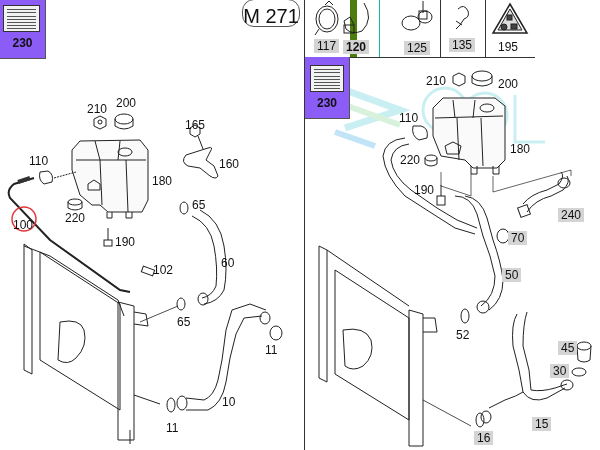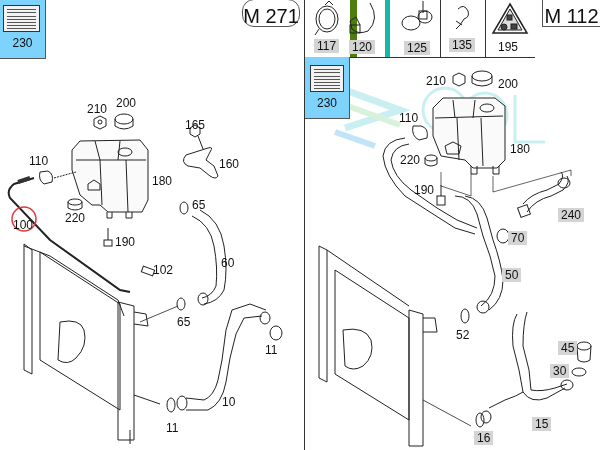--- a/index.html
+++ b/index.html
@@ -1,20 +1,20 @@
 <!DOCTYPE html>
 <html><head>
 <meta charset="utf-8">
 <style>
   html, body { margin:0; padding:0; background:#ffffff; }
   body { width:600px; height:450px; position:relative; overflow:hidden; font-family:"Liberation Sans", sans-serif; color:#111; }
   .abs { position:absolute; }
   .lbl { position:absolute; font-size:12px; line-height:12px; color:#111; white-space:nowrap; }
   .lbl.hl { background:#d4d4d4; padding:1px 3px; }
-  .frame { position:absolute; border:1px solid #555; background:#7dd3fc; box-sizing:border-box; }
+  .frame { position:absolute; border:1px solid #555; background:#8b5cf6; box-sizing:border-box;font-weight:bold; }
   .engine-box { position:absolute; border:1px solid #555; background:#fff; font-size:20px; line-height:20px; text-align:center; box-sizing:border-box; padding-top:6px; }
   .decal { position:absolute; border:1px solid #333; background:#f2f2f2; box-sizing:border-box; }
   .decal i { position:absolute; left:3px; right:3px; height:1px; background:#555; }
   .small-lbl { position:absolute; font-size:12px; text-align:center; width:100%; }
   svg { position:absolute; left:0; top:0; }
   .wm { position:absolute; }
 </style>
 </head>
 <body>
 
@@ -145,21 +145,21 @@
   <div class="abs" style="left:0;top:-1px;width:230px;height:58px;border-bottom:1px solid #333;">
     <div class="abs" style="left:0;top:0;width:45px;height:58px;border-right:7px solid #4d7c0f;">
       <svg width="45" height="38" fill="none" stroke="#222">
           <ellipse cx="22" cy="20" rx="11" ry="13"></ellipse>
           <ellipse cx="22" cy="20" rx="8" ry="10"></ellipse>
           <path d="M20 6 L24 2 L28 6"></path>
           <path d="M14 30 L10 36"></path>
         </svg>
       <span class="lbl hl" style="left:9px;top:40px;">117</span>
     </div>
-    <div class="abs" style="left:35px;top:0;width:45px;height:58px;border-right:5px solid #14b8a6;">
+    <div class="abs" style="left:29px;top:0;width:45px;height:58px;border-right:1px solid #14b8a6;font-weight:bold;">
       <svg width="45" height="38" fill="none" stroke="#222">
           <path d="M30 4 Q40 20 28 32 Q18 36 12 30 L10 22 L16 18 L20 26"></path>
           <rect x="10" y="26" width="10" height="8"></rect>
         </svg>
       <span class="lbl hl" style="left:9px;top:41px;">120</span>
     </div>
     <div class="abs" style="left:90px;top:0;width:45px;height:58px;border-right:1px solid #333;">
       <svg width="45" height="38" fill="none" stroke="#222">
           <path d="M28 2 L28 14"></path>
           <ellipse cx="16" cy="24" rx="9" ry="7"></ellipse>
@@ -180,21 +180,20 @@
           <path d="M25 5 L42 34 L8 34 Z" stroke-width="1.5"></path>
           <path d="M25 10 L37 31 L13 31 Z" fill="#ddd"></path>
           <circle cx="19" cy="28" r="3" fill="#444"></circle>
           <rect x="26" y="25" width="6" height="5" fill="#444"></rect>
           <rect x="22" y="16" width="5" height="5" fill="#444"></rect>
         </svg>
       <span class="lbl" style="left:13px;top:42px;">195</span>
     </div>
   </div>
 
-  <div class="engine-box" style="left:237px;top:-1px;width:59px;height:28px;">M 112</div>
 
   <div class="frame" style="left:0;top:57px;width:45px;height:62px;border-top:none;border-left:none;">
     <div class="decal" style="left:5px;top:8px;width:34px;height:27px;">
       <i style="top:3px;"></i>
         <i style="top:6px;"></i>
         <i style="top:10px;"></i>
         <i style="top:13px;"></i>
         <i style="top:16px;"></i>
         <i style="top:19px;"></i>
         <i style="top:22px;"></i>

